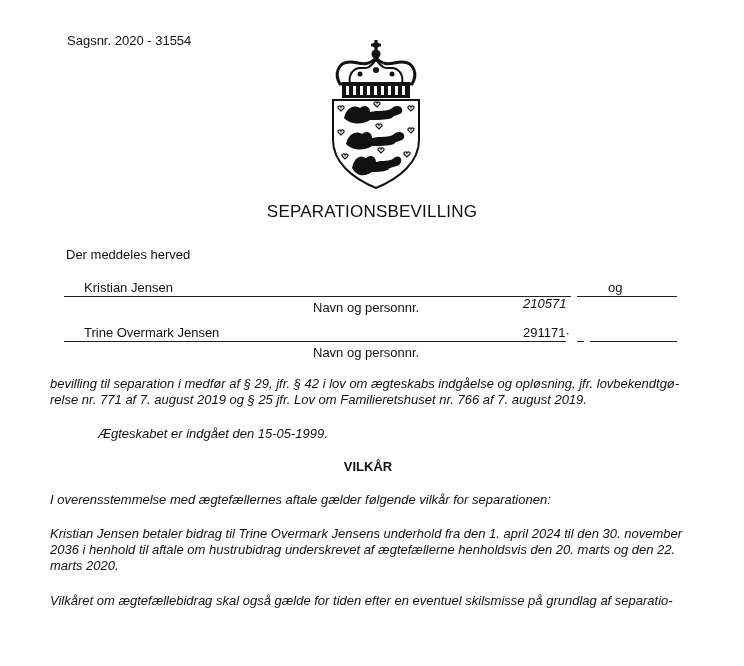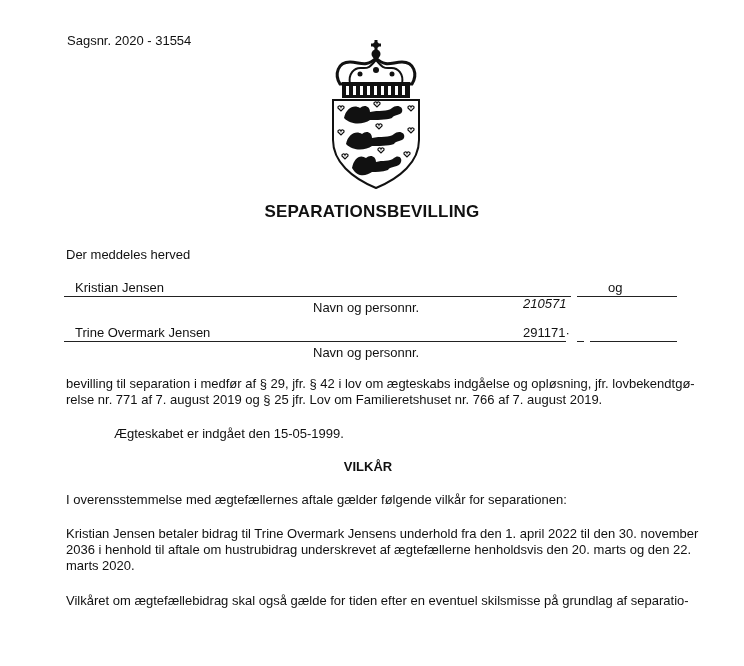--- a/index.html
+++ b/index.html
@@ -14,34 +14,34 @@
       overflow: hidden;
       font-family: "Liberation Sans", sans-serif;
       color: #111111;
       font-size: 13px;
     }
     .abs { position: absolute; white-space: nowrap; }
     .case-number { left: 67px; top: 33px; font-size: 13px; }
     .coat-of-arms { left: 330px; top: 40px; width: 92px; height: 150px; }
     .doc-title {
       left: 0; width: 744px; top: 202px; text-align: center;
-      font-weight: bold; font-size: 17px; letter-spacing: 0.2px;
+      font-weight: normal; font-size: 17px; letter-spacing: 0.2px;
       padding-left: 0;
     }
     .doc-title span { position: relative; left: 0px; }
     .intro { left: 66px; top: 247px; }
     .party-line {
       position: absolute; left: 64px; height: 1px; background: #222;
     }
-    .party-name { left: 75px; text-align: center; }
+    .party-name { left: 84px; text-align: center; }
     .party-cpr { left: 523px; }
     .og-text { left: 608px; }
     .blank-line { position: absolute; height: 1px; background: #222; }
     .caption { left: 313px; }
-    .para { left: 66px; line-height: 16px; }
+    .para { left: 50px; line-height: 16px; font-style: italic; }
     .section-heading { left: 0; width: 744px; text-align: center; font-weight: bold; }
   </style>
 </head>
 <body>
 
 <div>
 
   <div class="abs case-number">Sagsnr. 2020 - 31554</div>
 
   <div class="abs coat-of-arms">
@@ -125,21 +125,21 @@
     <div>relse nr. 771 af 7. august  2019 og § 25 jfr. Lov om Familieretshuset nr. 766 af 7. august 2019.</div>
   </div>
 
   <div class="abs para" style="top:426px;margin-left:48px;">Ægteskabet er indgået den 15-05-1999.</div>
 
   <div class="abs section-heading" style="top:459px; left:-4px;">VILKÅR</div>
 
   <div class="abs para" style="top:492px;">I overensstemmelse med ægtefællernes aftale gælder følgende vilkår for separationen:</div>
 
   <div class="abs para" style="top:526px;">
-    <div>Kristian Jensen betaler bidrag til Trine Overmark Jensens underhold fra den 1. april 2022 til den 30. november</div>
+    <div>Kristian Jensen betaler bidrag til Trine Overmark Jensens underhold fra den 1. april 2024 til den 30. november</div>
     <div>2036 i henhold til aftale om hustrubidrag underskrevet af ægtefællerne  henholdsvis den 20. marts og den 22.</div>
     <div>marts 2020.</div>
   </div>
 
   <div class="abs para" style="top:593px;">
     <div>Vilkåret om ægtefællebidrag skal også gælde for tiden efter en eventuel skilsmisse på grundlag af separatio-</div>
   </div>
 
 </div>
 

